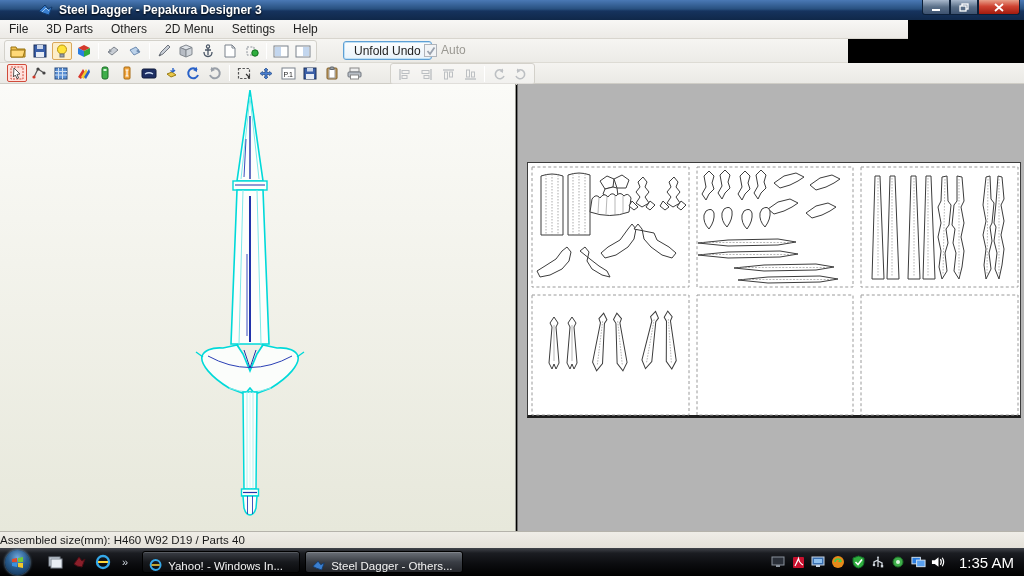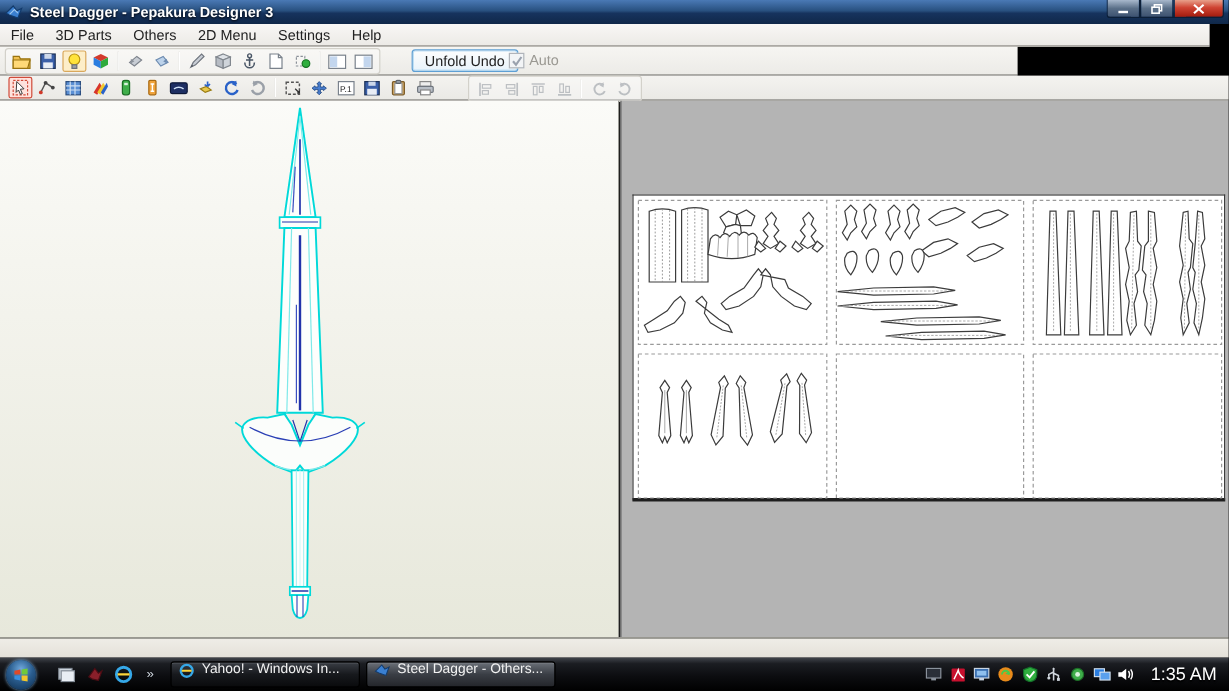--- a/index.html
+++ b/index.html
@@ -2,34 +2,34 @@
 <html><head>
 <meta charset="utf-8">
 <style>
   * { margin:0; padding:0; box-sizing:border-box; }
   body { font-family:"Liberation Sans", sans-serif; width:1024px; height:576px; overflow:hidden; background:#000; }
   #app { position:relative; width:1024px; height:576px; }
 
   
   .titlebar { position:absolute; left:0; top:0; width:1024px; height:20px;
     background:linear-gradient(#4a79b5 0%, #28507f 45%, #16335e 55%, #102849 100%);
-    display:flex; align-items:center; color:#fff; }
+    display:flex; align-items:center; color:#fff;padding-left:34px; }
   .titlebar .app-icon { width:16px; height:14px; margin:0 5px 0 4px; }
   .titlebar .title { font-size:12px; font-weight:bold; text-shadow:0 1px 2px #000; }
   .win-controls { position:absolute; right:4px; top:0; display:flex; }
   .win-btn { width:28px; height:15px; border:1px solid #0c1f38; border-top:none;
     background:linear-gradient(#b9c8da, #5f7globalThis0, #46engines); display:flex; align-items:center; justify-content:center; }
   .win-btn { background:linear-gradient(#a8b8cc 0%, #5a6f88 50%, #3d5270 100%); }
   .win-btn.min { border-radius:0 0 0 3px; }
   .win-btn.close { width:42px; border-radius:0 0 3px 0;
     background:linear-gradient(#e8a08a 0%, #cf4433 45%, #a31b0e 100%); }
   .win-btn svg { display:block; }
 
   
-  .menubar { position:absolute; left:0; top:20px; width:1008px; height:19px;
+  .menubar { position:absolute; left:0; top:20px; width:908px; height:19px;
     background:linear-gradient(#f8f7f5, #eceae6); border-bottom:1px solid #d8d5ce;
     display:flex; align-items:center; font-size:12px; color:#222; }
   .menu-item { padding:1px 9px; }
 
   
   .toolbar1 { position:absolute; left:0; top:39px; width:848px; height:24px;
     background:linear-gradient(#f6f5f2, #ecebe7); border-bottom:1px solid #dddbd4; }
   .toolbar2 { position:absolute; left:0; top:63px; width:1024px; height:21px;
     background:linear-gradient(#f4f3f0, #eae9e5); border-bottom:1px solid #cfcdc6; }
   .tgroup { position:absolute; display:flex; align-items:center; gap:2px;
@@ -71,21 +71,21 @@
   .orb { width:25px; height:25px; border-radius:50%;
     background:radial-gradient(circle at 50% 30%, #6fa8dc 0%, #2a5d8f 45%, #0d2b4a 100%);
     box-shadow:0 0 3px #7fb2e0; display:flex; align-items:center; justify-content:center; }
   .qlaunch { display:flex; align-items:center; gap:6px; margin-left:14px; }
   .ql-icon { width:18px; height:18px; display:flex; align-items:center; justify-content:center; }
   .chevron { color:#cfd6de; font-size:11px; margin-left:4px; }
   .task-btns { display:flex; gap:5px; margin-left:14px; }
   .task-btn { width:158px; height:22px; border-radius:3px; border:1px solid #000;
     background:linear-gradient(#3a3e45 0%, #17191d 50%, #0a0b0d 100%);
     box-shadow:0 1px 0 rgba(255,255,255,.15) inset;
-    display:flex; align-items:flex-start; gap:5px; padding:0 6px; color:#f2f2f2; font-size:11.5px;
+    display:flex; align-items:flex-end; gap:5px; padding:0 6px; color:#f2f2f2; font-size:11.5px;
     white-space:nowrap; overflow:hidden; }
   .task-btn.active { background:linear-gradient(#6b7078 0%, #3a3e45 50%, #24262b 100%); }
   .task-btn .lbl { overflow:hidden; text-overflow:ellipsis; }
   .tray { margin-left:auto; display:flex; align-items:center; gap:5px; }
   .tray-ic { width:15px; height:15px; display:flex; align-items:center; justify-content:center; }
   .clock { color:#fff; font-size:15px; padding:0 10px 0 8px; text-shadow:0 1px 1px #000; }
 
   svg { display:block; }
 </style>
 </head>
@@ -545,20 +545,21 @@
           <g transform="rotate(-4 142 180)">
             <path d="M138 154 L142 148 L146 154 L144 158 L147 198 L142 206 L137 198 L140 158 Z"></path>
             <line x1="142" y1="156" x2="142" y2="200" stroke="#888" stroke-width=".6" stroke-dasharray="1.6 1.2"></line>
           </g>
         </g>
       </svg>
     </div>
   </div>
 
   <div class="statusbar">
+    <span class="status-right">Assembled size(mm): H460 W92 D19 / Parts 40</span>
   </div>
 
   <div class="taskbar">
     <div class="start-orb">
       <div class="orb">
         <svg width="13" height="13" viewBox="0 0 13 13">
           <path d="M1 3 L6 2 L6 6 L1 6 Z" fill="#e04a2a"></path>
           <path d="M7 2 L12 1 L12 6 L7 6 Z" fill="#6fc93a"></path>
           <path d="M1 7 L6 7 L6 11 L1 10 Z" fill="#3a8fe0"></path>
           <path d="M7 7 L12 7 L12 12 L7 11 Z" fill="#f2c62a"></path>

